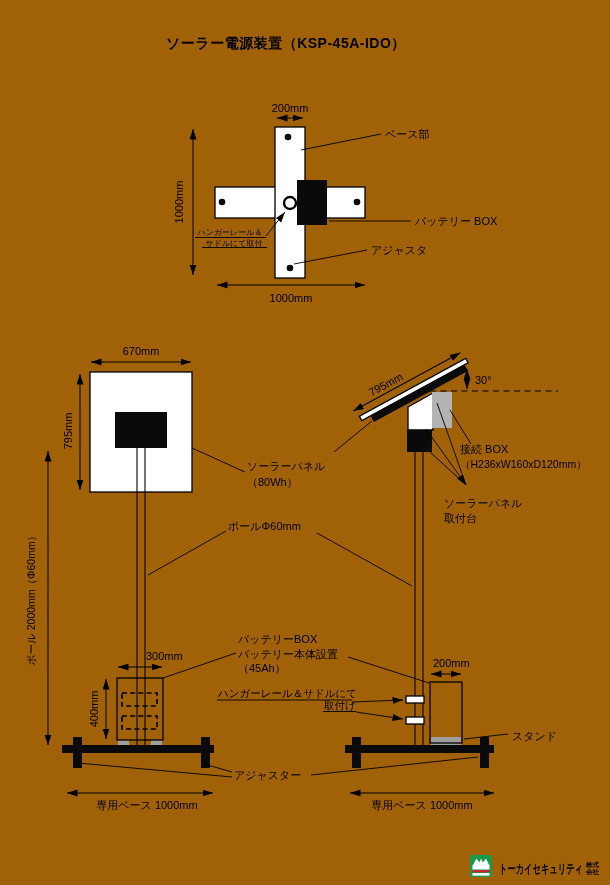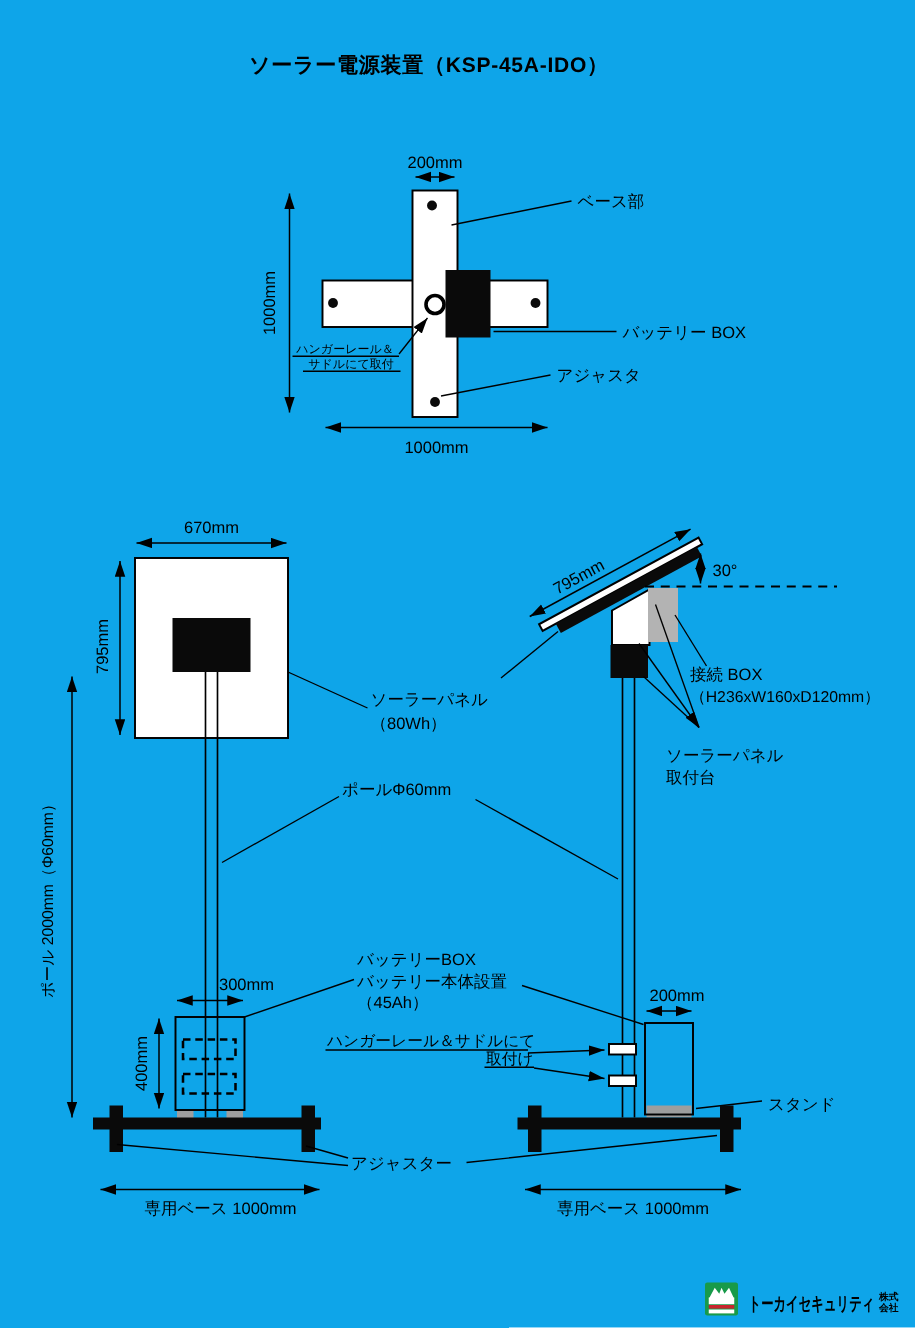--- a/index.html
+++ b/index.html
@@ -1,16 +1,16 @@
 <!DOCTYPE html>
 <html><head>
 <meta charset="utf-8">
 <style>
   html,body{margin:0;padding:0;background:#fff;}
-  #page{position:relative;width:610px;height:885px;background:#0ea5e9;overflow:hidden;}
+  #page{position:relative;width:610px;height:885px;background:#a16207;overflow:hidden;}
   svg text{font-family:"Liberation Sans","DejaVu Sans",sans-serif;fill:#000;font-size:11px;}
   .ttl{font-size:14px;font-weight:600;letter-spacing:.5px;}
   .t10{font-size:10.5px;}
   .t8{font-size:8px;}
   .logo-t{font-size:12.5px;font-weight:700;}
   .logo-s{font-size:6.5px;font-weight:700;}
   .ln{stroke:#000;stroke-width:1.1;fill:none;}
   .thin{stroke:#000;stroke-width:.9;fill:none;}
   .dim{stroke:#000;stroke-width:1;fill:none;}
   .shape{fill:#fff;stroke:#000;stroke-width:1.3;}

